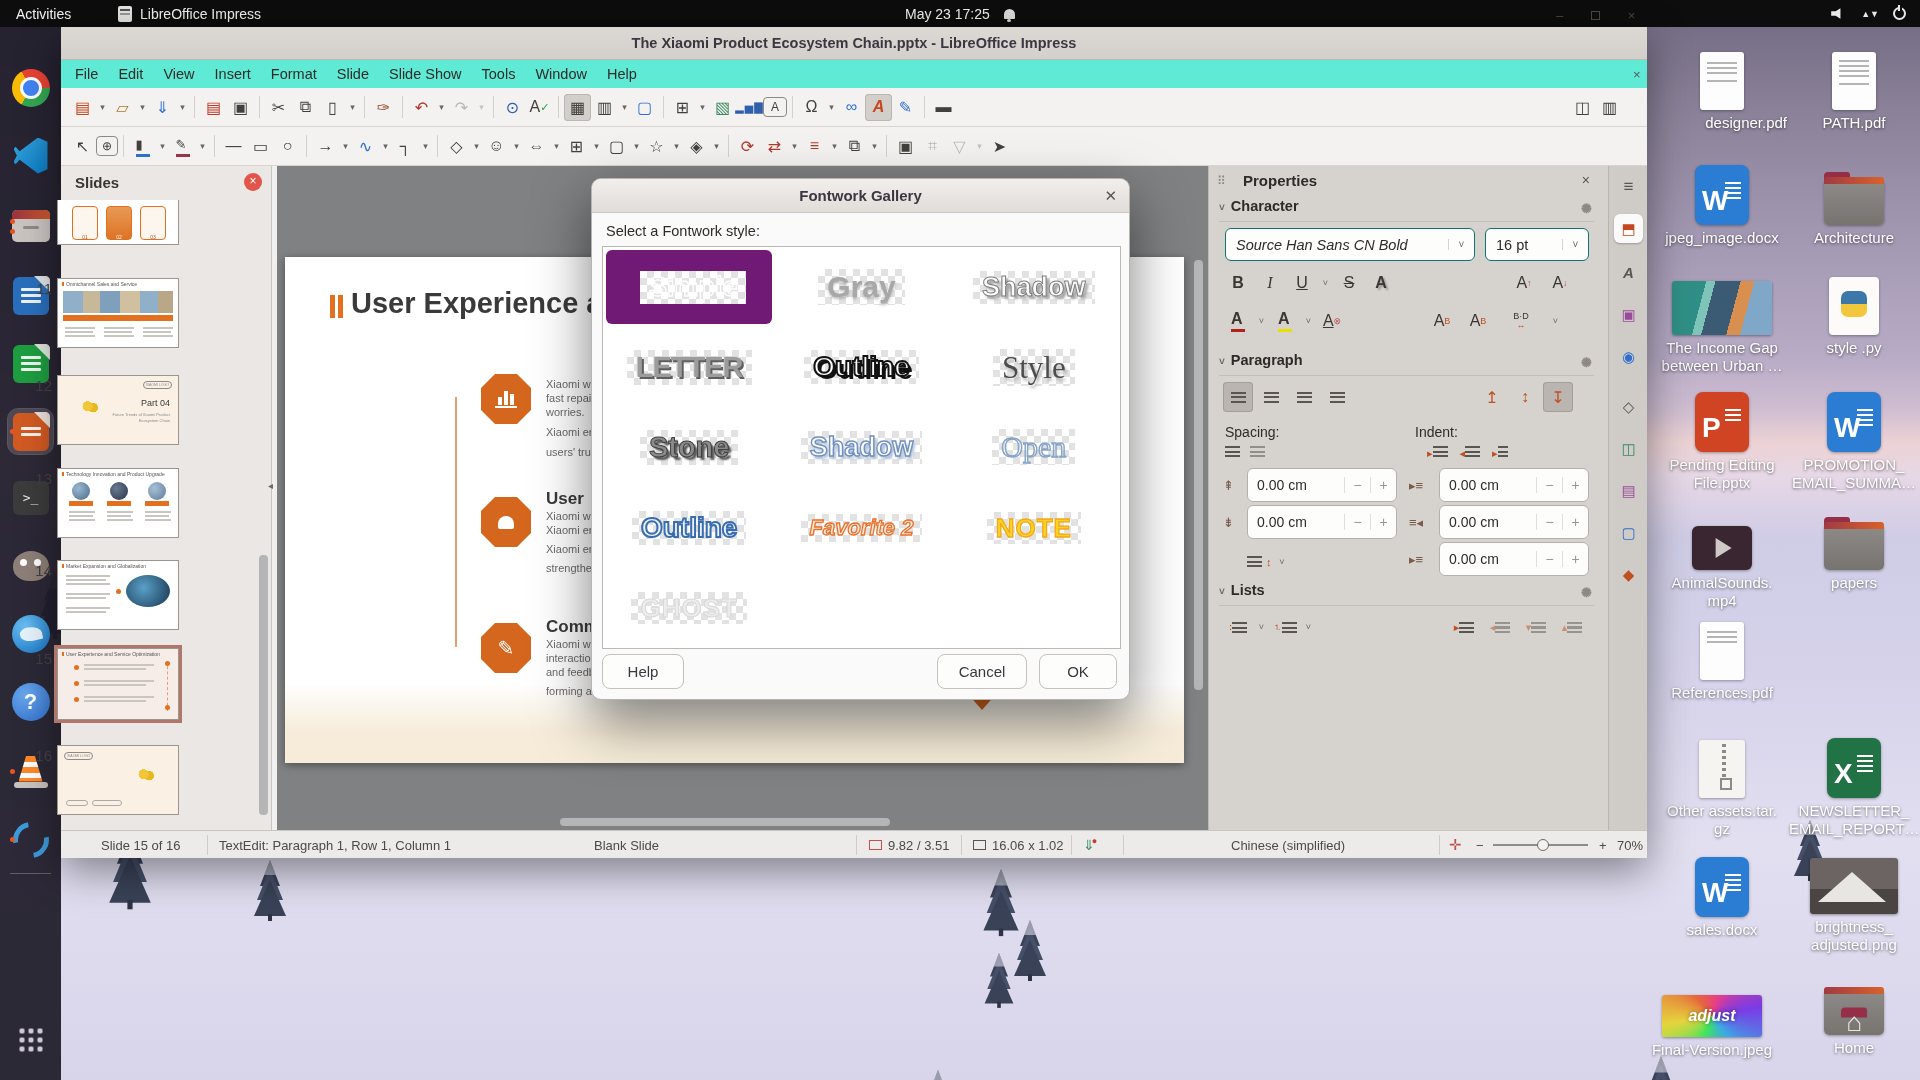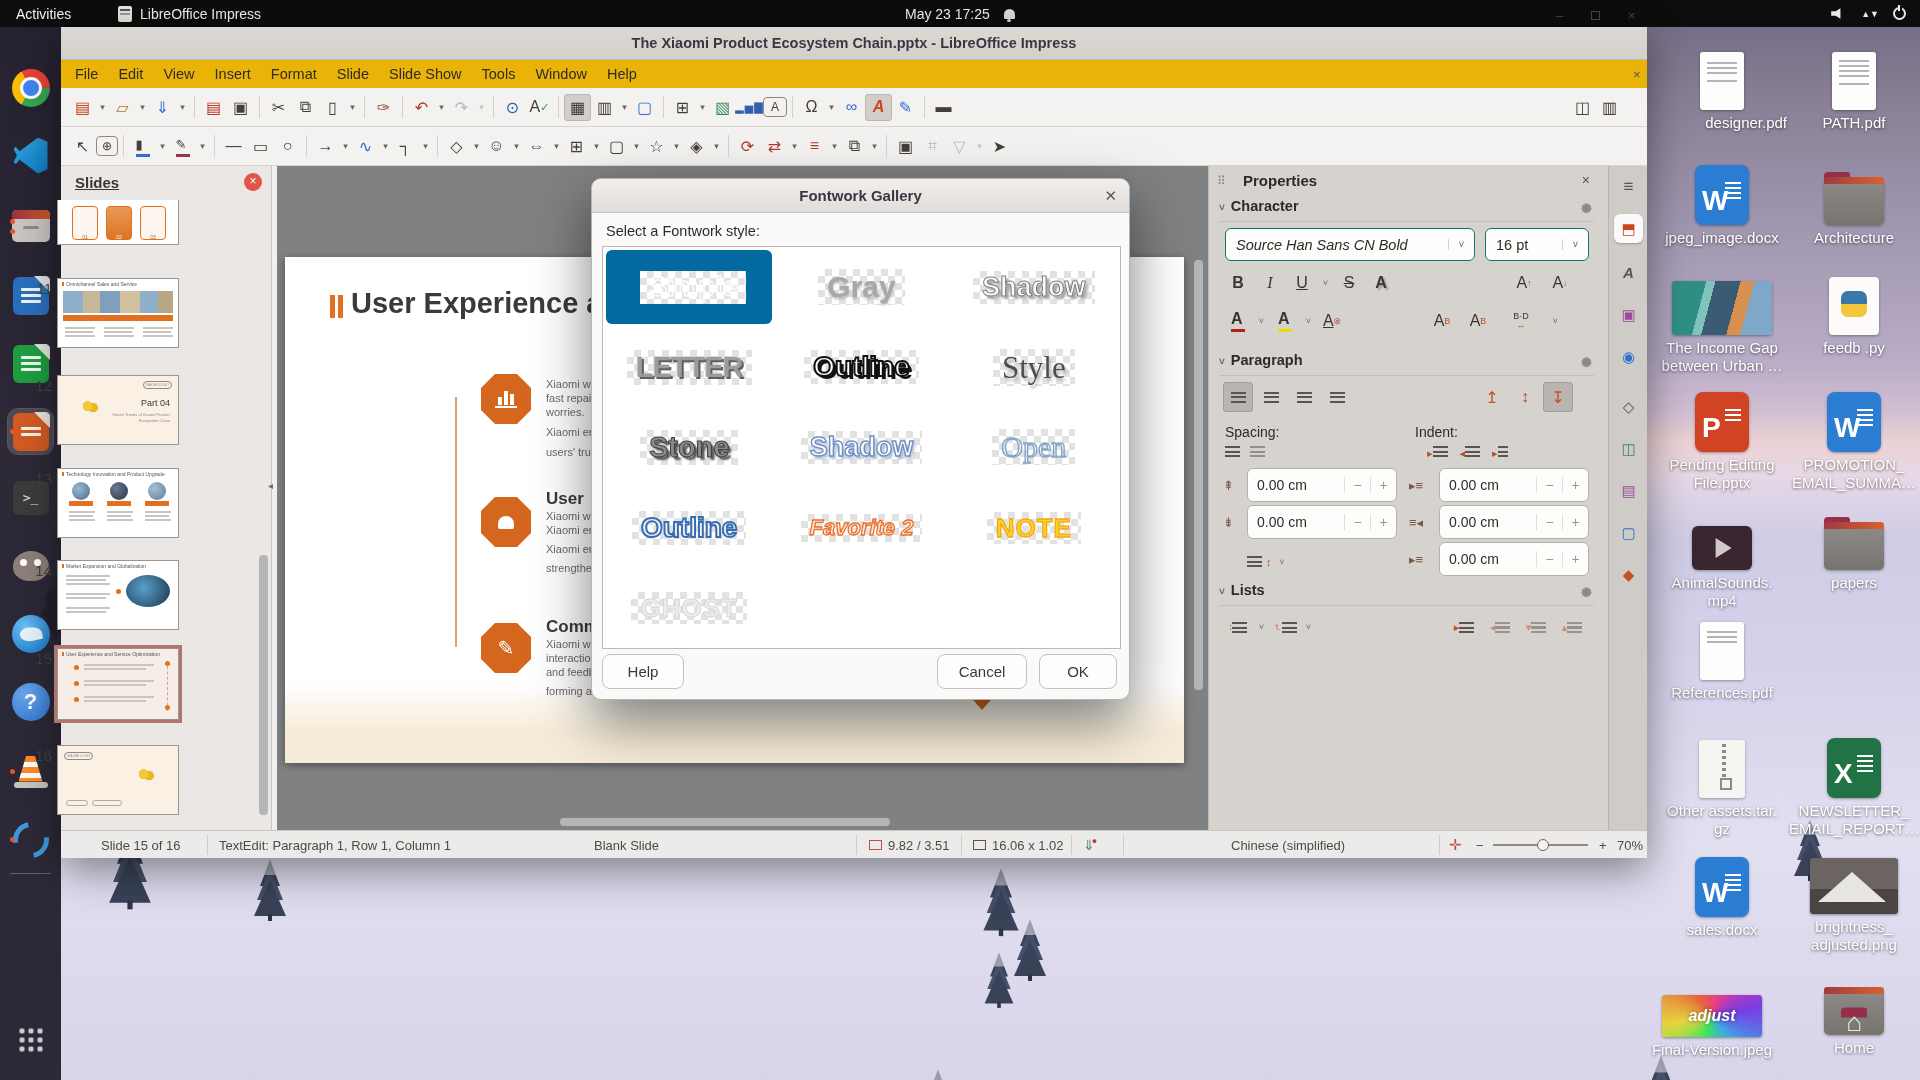--- a/index.html
+++ b/index.html
@@ -77,33 +77,33 @@
   .vlc:after { content:""; position:absolute; left:0; bottom:0; width:34px; height:6px; border-radius:3px; background:#c9c4bf; }
   .updater { width:36px; height:36px; border-radius:50%; border:5px solid #3d9bdc; border-top-color:transparent; border-bottom-color:transparent; transform:rotate(35deg); }
   .gridbtn { width:26px; height:26px; background:radial-gradient(circle,#cfcbd4 2.6px,transparent 3px); background-size:9px 9px; background-position:center; }
 
   
   #win { left:61px; top:27px; width:1586px; height:831px; background:#f2f0ee; box-shadow:0 12px 40px rgba(0,0,0,.45); }
   #titlebar { left:61px; top:27px; width:1586px; height:33px; background:linear-gradient(180deg,#dcd8d4,#d3cfcb); border-bottom:1px solid #bdb9b5; }
   #titlebar .t { width:100%; text-align:center; line-height:33px; font-size:14.5px; font-weight:bold; color:#3b3741; }
   .winbtn { position:absolute; top:7px; width:19px; height:19px; color:#49443f; font-size:13px; text-align:center; line-height:18px; }
   .winbtn .sq { display:inline-block; width:9px; height:9px; border:1.5px solid #49443f; }
-  #menubar { left:61px; top:60px; width:1586px; height:28px; background:#eab308; font-size:14.5px; color:#2f2b28; }
+  #menubar { left:61px; top:60px; width:1586px; height:28px; background:#5eead4; font-size:14.5px; color:#2f2b28; }
   #menubar span { padding:4px 10px; }
   .tbar { left:61px; width:1586px; height:39px; background:#f4f2f0; border-bottom:1px solid #d8d4d0; display:flex; align-items:center; }
   .ic { width:27px; height:27px; border-radius:4px; display:flex; align-items:center; justify-content:center; font-size:16px; color:#43403c; flex:none; }
   .ic.small { width:13px; font-size:9px; color:#6a665f; }
   .ic.pressed { background:#d2cec9; box-shadow:inset 0 0 0 1px #bab6b1; }
   .ic.dis { opacity:.33; }
   .sep { width:1px; height:22px; background:#d4d0cc; margin:0 5px; flex:none; }
   .cbar { display:inline-block; width:14px; height:3px; margin-top:1px; }
 
   
   #slidespanel { left:61px; top:166px; width:211px; height:664px; background:#eae7e4; border-right:1px solid #c9c5c1; }
-  #slidespanel h3 { position:absolute; left:14px; top:8px; font-size:15px; color:#3a3632; font-weight:bold;text-decoration:underline; }
+  #slidespanel h3 { position:absolute; left:14px; top:8px; font-size:15px; color:#3a3632; font-weight:bold; }
   .panelclose { position:absolute; left:183px; top:7px; width:18px; height:18px; border-radius:50%; background:#e0564a; color:#fff; font-size:12px; text-align:center; line-height:17px; }
   .thumb { position:absolute; left:57px; width:122px; background:#fff; border:1px solid #9a968f; overflow:hidden; }
   .tnum { position:absolute; left:28px; width:24px; text-align:right; font-size:15px; color:#3c3c3c; }
   .ttitle { position:absolute; left:4px; top:2px; font-size:5px; color:#555; white-space:nowrap; }
   .ttitle:before { content:""; display:inline-block; width:2px; height:4px; background:#e2701f; margin-right:2px; }
   .hl { position:absolute; height:1.5px; background:#c9c5c0; }
   .seld { outline:3px solid #b0756b; background:#f7ede8; }
   .odot { position:absolute; width:5px; height:5px; border-radius:50%; background:#e2701f; }
   .card { position:absolute; bottom:4px; width:26px; height:34px; border:1px solid #e2701f; border-radius:4px; background:#fdf6ee; font-size:5px; color:#b55a1c; text-align:center; line-height:60px; }
   .flower { position:absolute; width:16px; height:14px; background:radial-gradient(circle at 35% 45%,#f2c637 38%,transparent 40%),radial-gradient(circle at 70% 55%,#e8b820 34%,transparent 36%); }
@@ -145,21 +145,21 @@
   .track { width:95px; height:2px; background:#8f8b86; position:relative; }
   .knob { position:absolute; top:-5px; width:12px; height:12px; border-radius:50%; background:#f4f2f0; border:1.5px solid #6f6b66; }
 
   
   #dlg { left:591px; top:178px; width:539px; height:522px; background:#fbfafa; border:1px solid #b8b3ae; border-radius:10px; box-shadow:0 22px 55px rgba(0,0,0,.5); z-index:50; }
   #dlghead { height:34px; background:linear-gradient(180deg,#f1eeec,#e1ddd9); border-bottom:1px solid #ccc7c2; border-radius:10px 10px 0 0; text-align:center; line-height:33px; font-weight:bold; font-size:15px; color:#3b3741; position:relative; }
   #dlghead .x { position:absolute; right:12px; top:0; font-size:15px; color:#5a5550; font-weight:normal; }
   #dlgprompt { position:absolute; left:14px; top:44px; font-size:14.5px; color:#2f2b28; }
   #gallery { position:absolute; left:10px; top:67px; width:519px; height:403px; background:#fff; border:1px solid #bdb8b3; display:grid; grid-template-columns:1fr 1fr 1fr; grid-template-rows:repeat(5,1fr); }
   .gcell { display:flex; align-items:center; justify-content:center; }
-  .gcell.sel { background:#0369a1; border-radius:6px; margin:3px;padding-left:8px; }
+  .gcell.sel { background:#701a75; border-radius:6px; margin:3px;padding-left:8px; }
   .checker { padding:3px 9px; background-image:linear-gradient(45deg,#e2e2e2 25%,transparent 25% 75%,#e2e2e2 75%),linear-gradient(45deg,#e2e2e2 25%,#fff 25% 75%,#e2e2e2 75%); background-size:14px 14px; background-position:0 0,7px 7px; line-height:1; }
   .fw { font-size:30px; font-weight:bold; }
   .fw0 { color:rgba(255,255,255,.12); -webkit-text-stroke:1.3px #fff; font-size:27px; }
   .fw1 { color:#a8a8a8; text-shadow:0 2px 3px rgba(120,120,120,.5); }
   .fw2 { color:#fafafa; -webkit-text-stroke:1px #7d7d7d; text-shadow:3px 3px 3px #9a9a9a; font-size:27px; }
   .fw3 { color:#9c9c9c; text-shadow:2px 2px 0 #5f5f5f,-1px -1px 0 #d8d8d8; font-size:29px; letter-spacing:-1px; }
   .fw4 { color:#fff; -webkit-text-stroke:2px #111; text-shadow:3px 3px 0 #111; font-size:28px; }
   .fw5 { font-family:"Liberation Serif", serif; color:#4d4d4d; text-shadow:2px 3px 3px #b0b0b0; font-weight:normal; font-size:31px; }
   .fw6 { color:#161616; text-shadow:2px 2px 2px #9a9a9a; font-weight:normal; font-size:31px; }
   .fw7 { color:#8a8a8a; -webkit-text-stroke:1px #3f3f3f; text-shadow:3px 3px 2px #555; font-size:29px; transform:skewX(-4deg); }
@@ -264,21 +264,21 @@
   <div class="art">
       <div class="i-photo1"></div>
     </div>
   <div class="dlabel">The Income Gap
 between Urban …</div>
 </div>
 <div class="abs dicon" style="left:1789px; top:273px;">
   <div class="art">
       <div class="i-py"></div>
     </div>
-  <div class="dlabel">feedb .py</div>
+  <div class="dlabel">style .py</div>
 </div>
 <div class="abs dicon" style="left:1657px; top:390px;">
   <div class="art">
       <div class="i-sq" style="background:#d04423;">
         <span class="big">P</span>
         <span class="lines">
           <i></i>
           <i></i>
           <i></i>
         </span>

